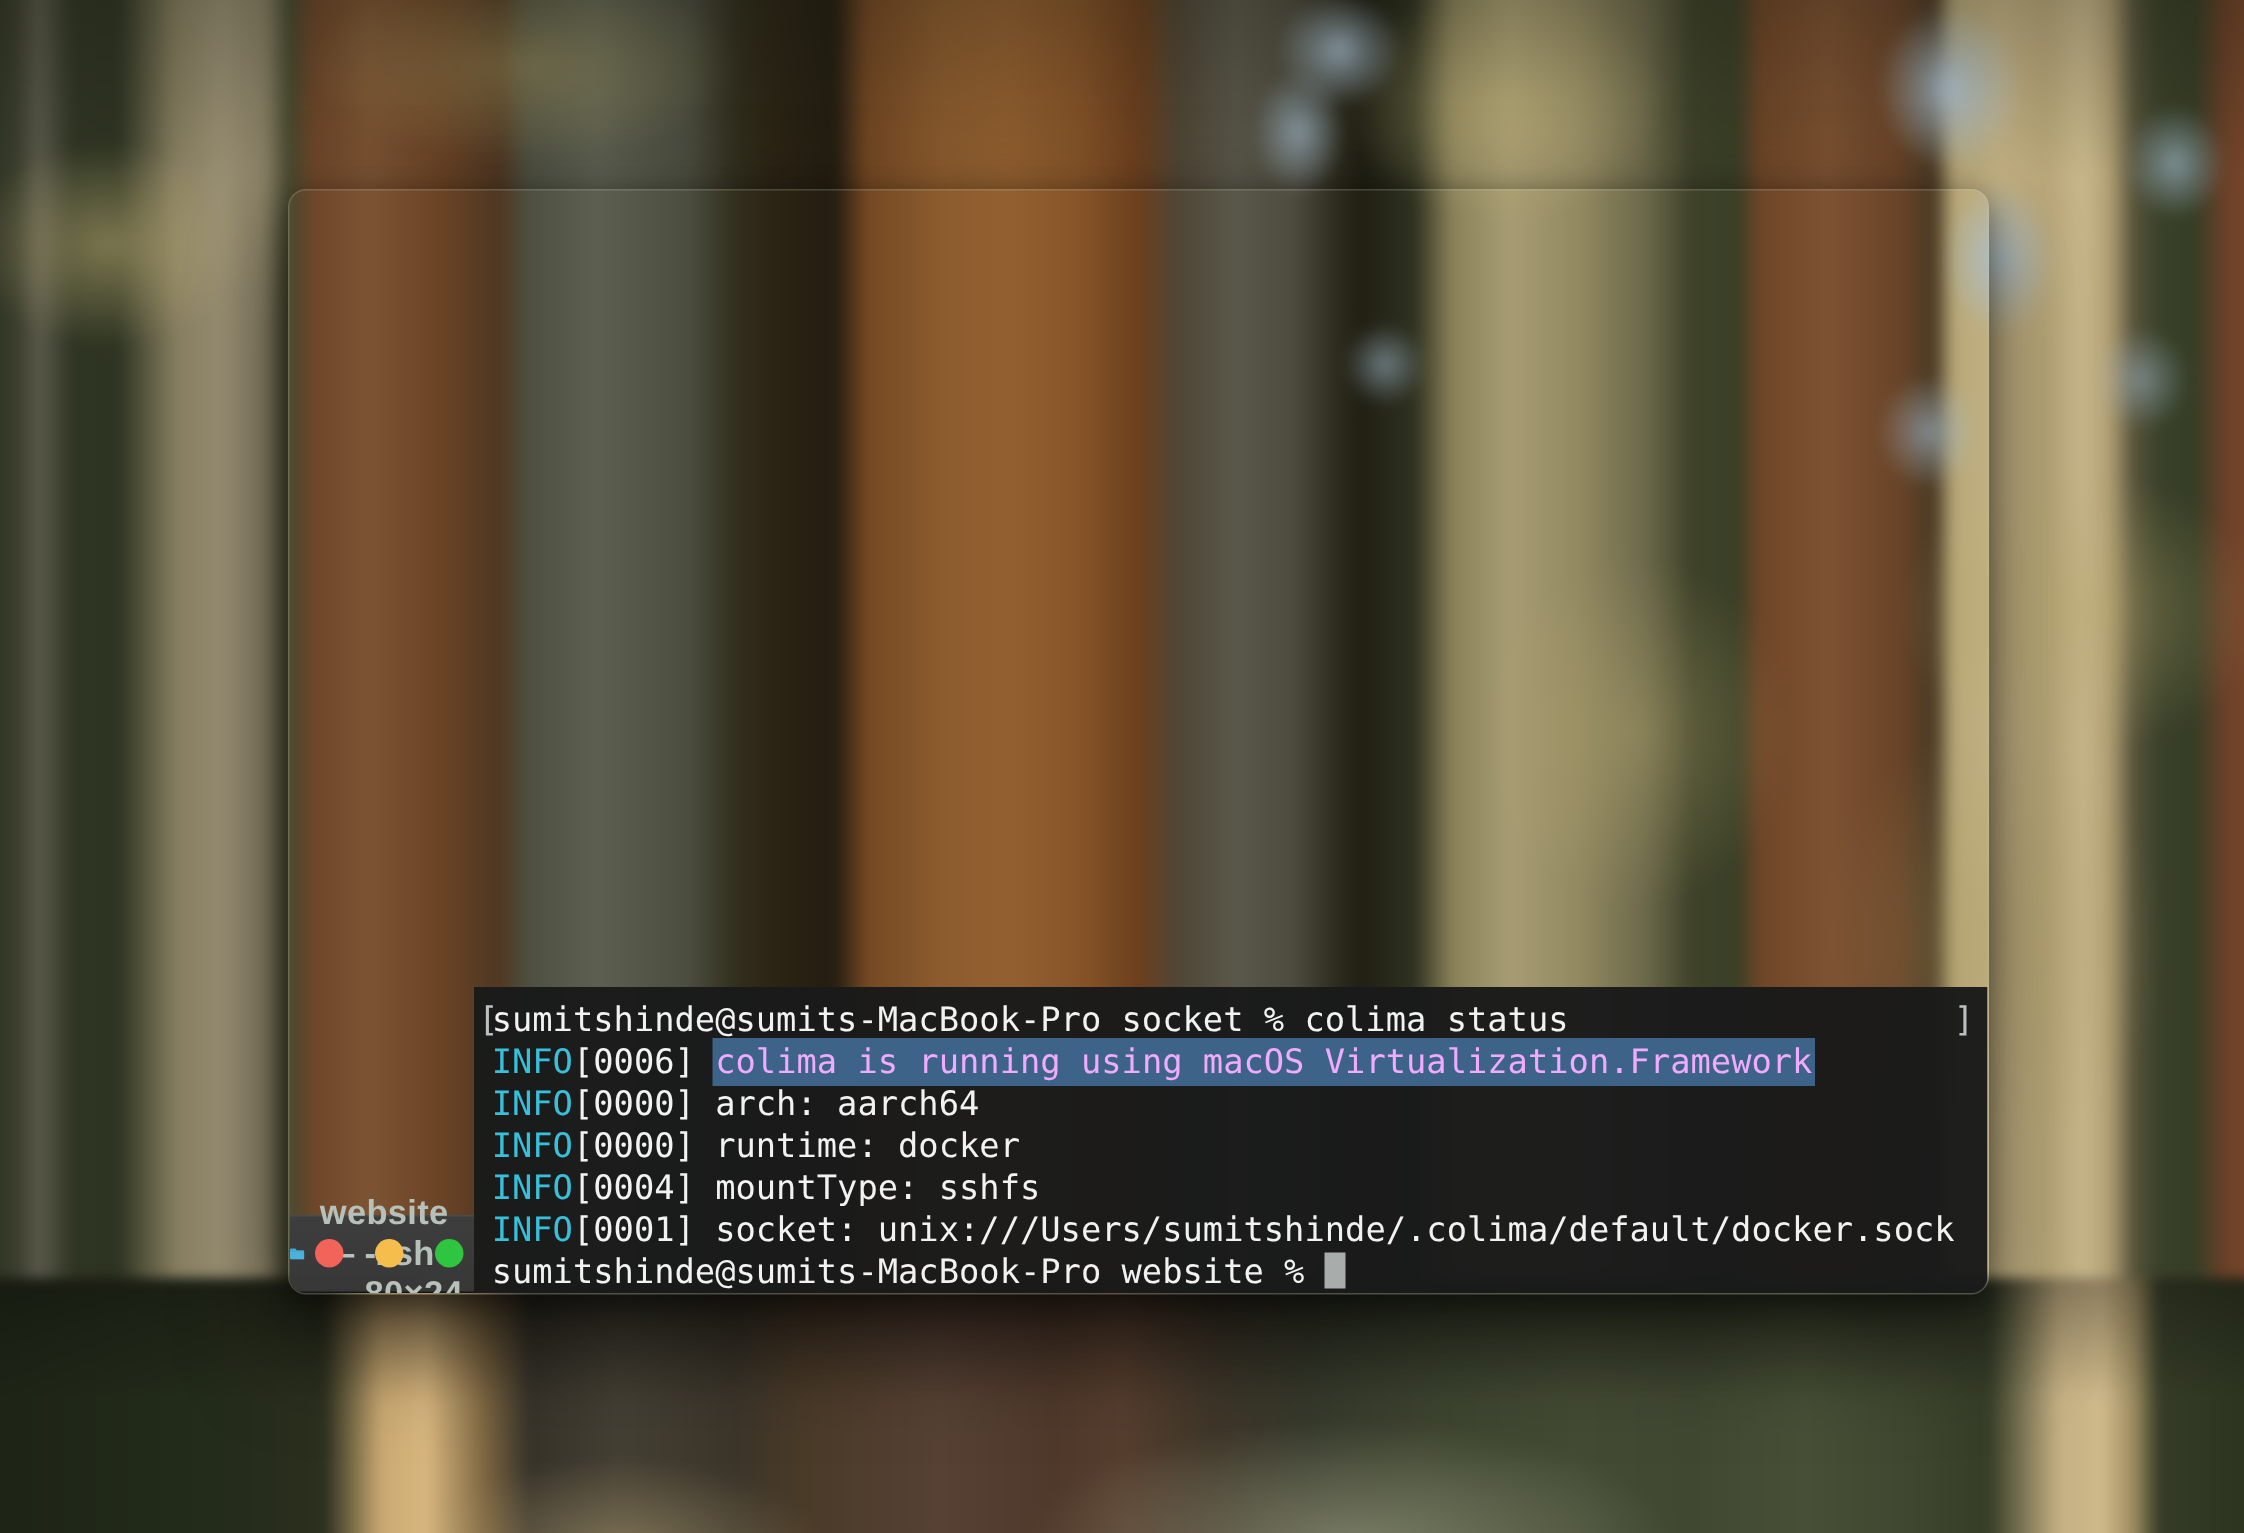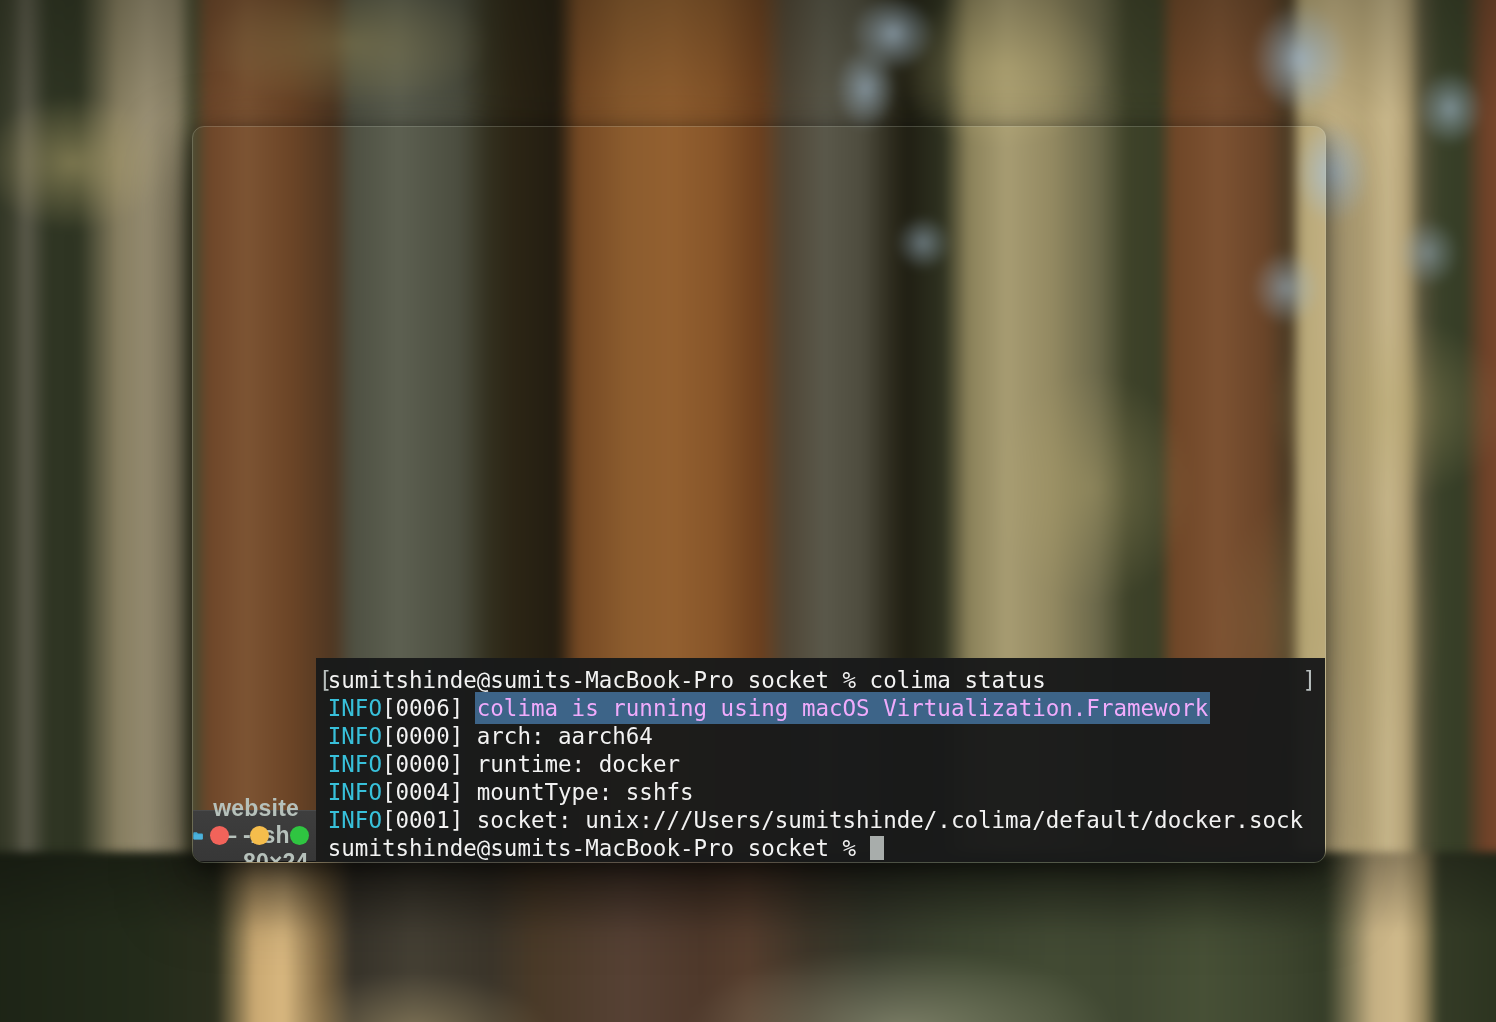--- a/index.html
+++ b/index.html
@@ -109,15 +109,15 @@
       <span class="win-title">website — -zsh — 80×24</span>
     </div>
   </div>
   <div class="term" id="term-body" style="background: rgba(25, 26, 26, 0.97);">
       <div class="term-line"><span class="mark mark-left">[</span><span class="seg-fg">sumitshinde@sumits-MacBook-Pro socket % colima status</span><span class="mark mark-right">]</span></div>
       <div class="term-line"><span class="seg-info">INFO</span><span class="seg-fg">[0006] </span><span class="seg-selected">colima is running using macOS Virtualization.Framework</span></div>
       <div class="term-line"><span class="seg-info">INFO</span><span class="seg-fg">[0000] arch: aarch64</span></div>
       <div class="term-line"><span class="seg-info">INFO</span><span class="seg-fg">[0000] runtime: docker</span></div>
       <div class="term-line"><span class="seg-info">INFO</span><span class="seg-fg">[0004] mountType: sshfs</span></div>
       <div class="term-line"><span class="seg-info">INFO</span><span class="seg-fg">[0001] socket: unix:///Users/sumitshinde/.colima/default/docker.sock</span></div>
-      <div class="term-line"><span class="seg-fg">sumitshinde@sumits-MacBook-Pro socket % </span><span class="cursor"></span></div>
+      <div class="term-line"><span class="seg-fg">sumitshinde@sumits-MacBook-Pro website % </span><span class="cursor"></span></div>
     </div>
 </div>
 
 </body></html>

